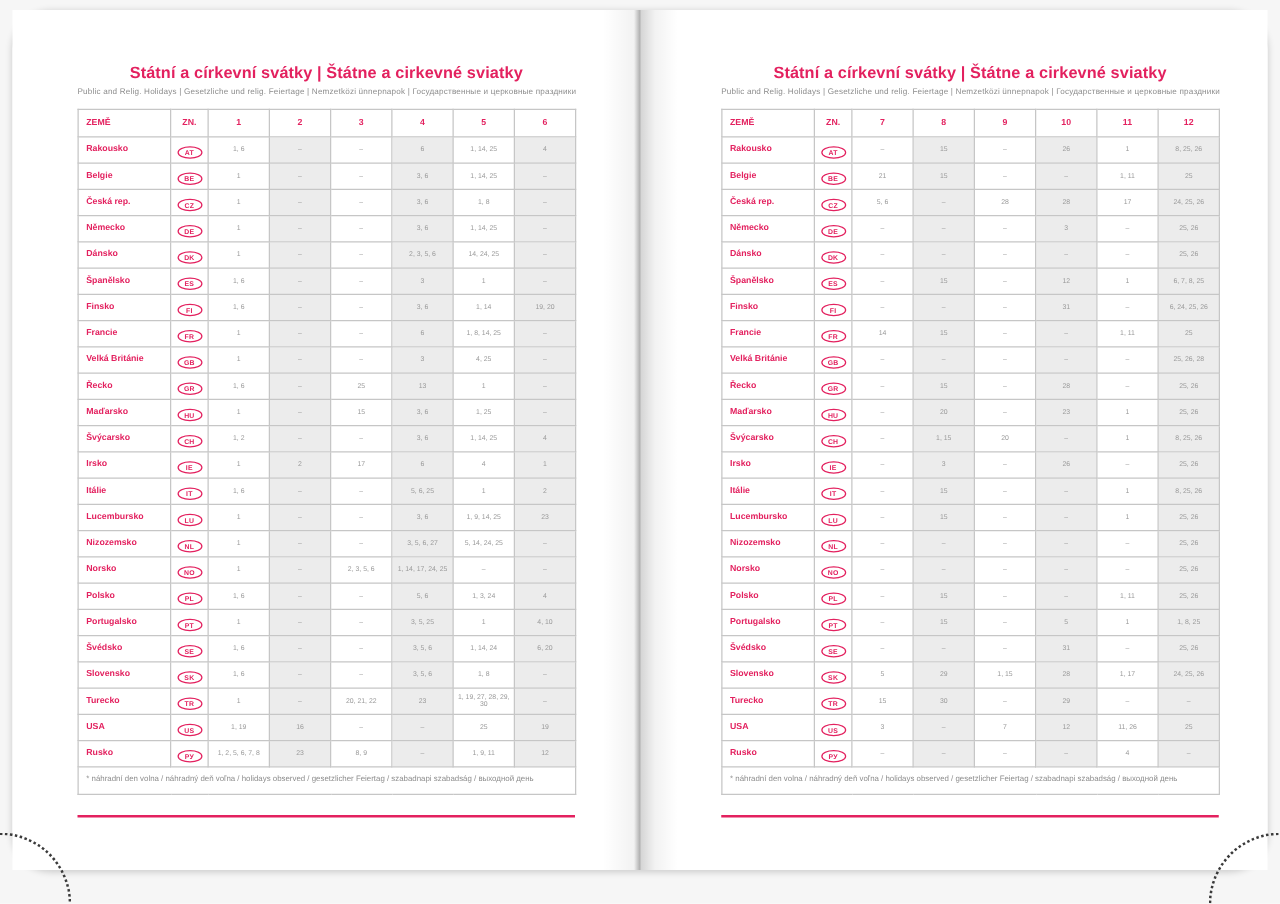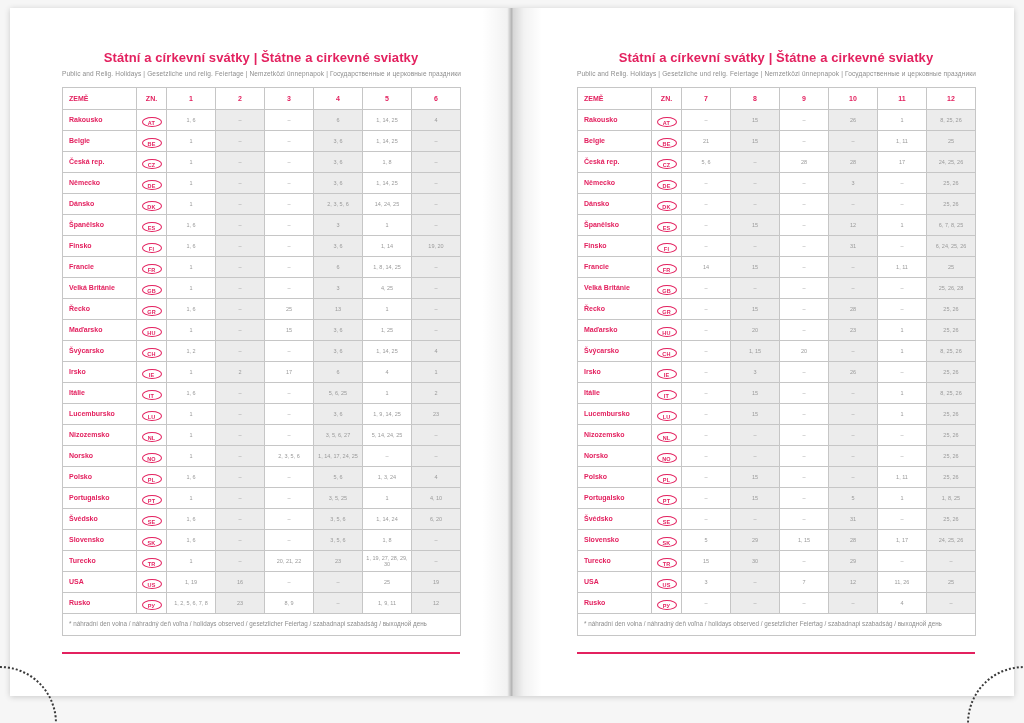--- a/index.html
+++ b/index.html
@@ -6,20 +6,21 @@
   html,body { width:1024px; height:723px; overflow:hidden; }
   body {
     font-family:"Liberation Sans","DejaVu Sans",sans-serif;
     background:#f6f6f6;
     position:relative;
   }
   .spread{
     position:absolute; left:10px; top:8px; width:1004px; height:688px;
     background:#ffffff; display:flex;
     box-shadow:0 1px 6px rgba(0,0,0,0.18);
+    border-radius:31px;
   }
   .page{ position:relative; width:50%; height:100%; background:#fff; }
   .page-inner{ position:absolute; top:0; width:398px; }
   .page--left  .page-inner{ left:52px; }
   .page--right .page-inner{ left:65px; }
   .spine{
     position:absolute; left:472px; top:0; width:60px; height:100%;
     pointer-events:none;
     background:linear-gradient(90deg, rgba(0,0,0,0) 0%, rgba(0,0,0,0.05) 42%,
       rgba(0,0,0,0.30) 49.6%, rgba(0,0,0,0.16) 52%, rgba(0,0,0,0.05) 70%, rgba(0,0,0,0) 100%);

